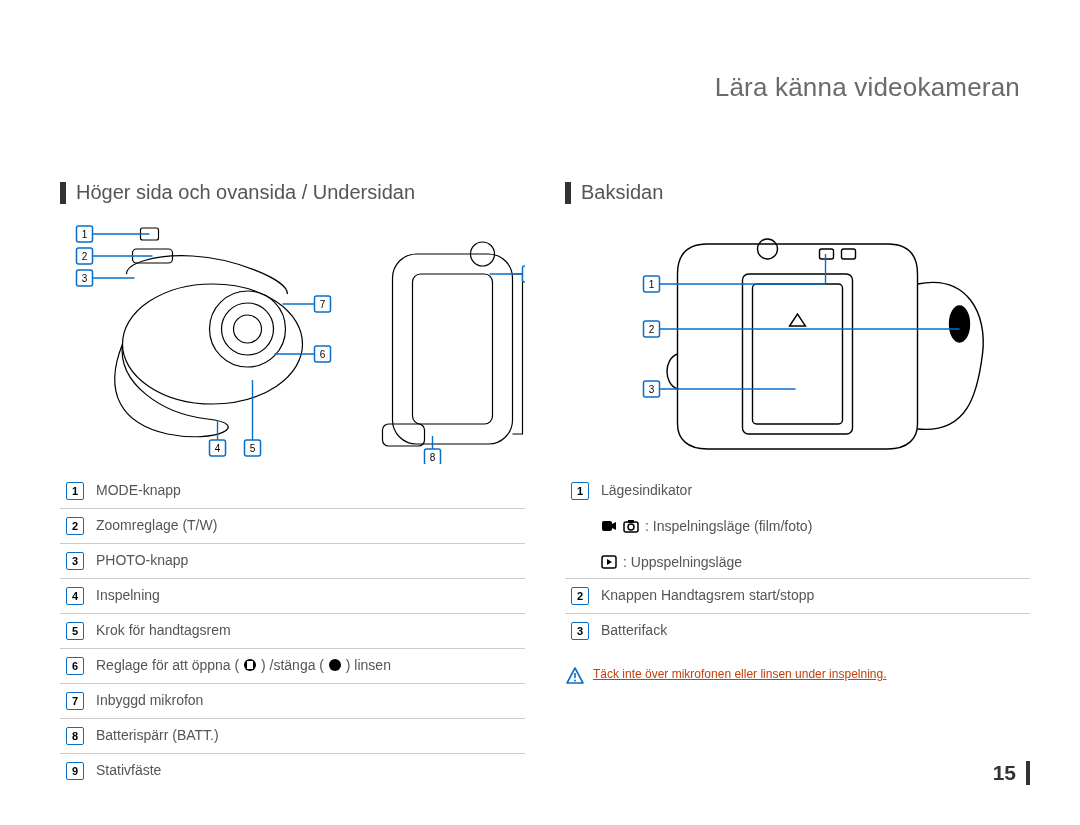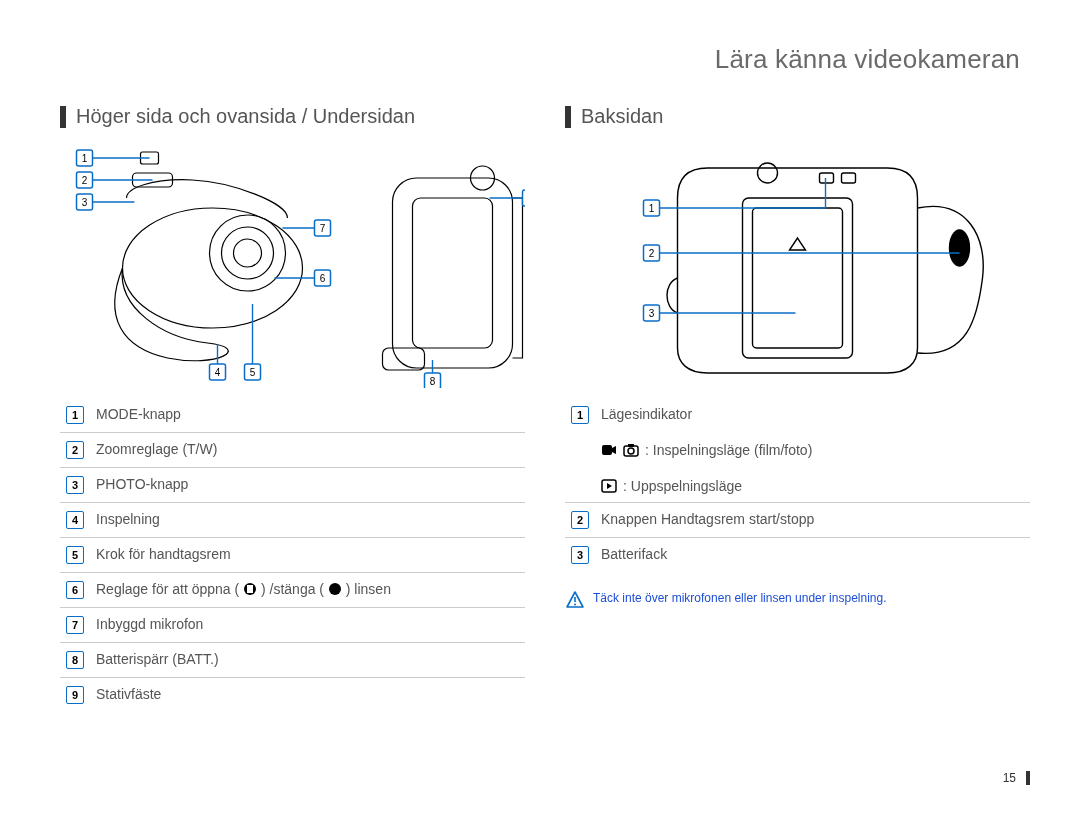--- a/index.html
+++ b/index.html
@@ -1,34 +1,34 @@
 <!DOCTYPE html>
 <html><head>
 <meta charset="utf-8">
 <style>
   * { box-sizing: border-box; margin: 0; padding: 0; }
   html, body { width: 1080px; height: 825px; background: #fff; font-family: Arial, Helvetica, sans-serif; color: #333; }
-  .page { width: 1080px; height: 825px; position: relative; padding: 44px 50px 40px 60px; }
+  .page { width: 1080px; height: 825px; position: relative; padding: 72px 50px 40px 60px; }
   .chapter { text-align: right; color: #6a6a6a; font-size: 26px; font-weight: 300; letter-spacing: 0.2px; margin-bottom: 30px; padding-right: 10px; }
   .columns { display: flex; gap: 40px; }
   .col { flex: 1 1 50%; }
-  .section-title { display: flex; align-items: center; color: #555; font-size: 20px; font-weight: 400; margin-bottom: 10px; }
+  .section-title { display: flex; align-items: center; color: #555; font-size: 20px; font-weight: 400; margin-bottom: 10px; margin-top: 48px; }
   .section-title .bar { width: 6px; height: 22px; background: #333; margin-right: 10px; }
   .diagram-area { width: 100%; height: 250px; position: relative; margin-bottom: 10px; }
   .callout-box { width: 16px; height: 16px; border: 1.5px solid #0a6ec8; border-radius: 2px; display: inline-flex; align-items: center; justify-content: center; font-size: 10px; font-weight: 600; color: #000; background: #fff; }
   .list-table { width: 100%; border-collapse: collapse; margin-top: 4px; }
   .list-table td { padding: 8px 6px; vertical-align: top; border-bottom: 1px solid #ccc; font-size: 14px; color: #555; }
   .list-table tr:last-child td { border-bottom: none; }
   .list-table td.num { width: 28px; }
   .list-table td.num .callout-box { width: 18px; height: 18px; font-size: 11px; }
   .inline-icon { display: inline-block; vertical-align: -2px; }
   .note-row { display: flex; align-items: flex-start; gap: 8px; margin-top: 18px; }
   .note-icon { width: 20px; height: 20px; flex-shrink: 0; }
-  .note-text { font-size: 12px; color: #1d4ed8; line-height: 1.4; }
-  .page-number { position: absolute; right: 50px; bottom: 40px; font-size: 12px; font-weight: 400; border-right: 4px solid #333; padding-right: 10px; color: #333; }
+  .note-text { font-size: 12px; color: #c2410c; line-height: 1.4; text-decoration: underline; }
+  .page-number { position: absolute; right: 50px; bottom: 40px; font-size: 21px; font-weight: 700; border-right: 4px solid #333; padding-right: 10px; color: #333; }
   .sub-line { display: flex; align-items: center; gap: 6px; margin-top: 20px; }
   .sub-line span.ico { display: inline-flex; }
 </style>
 </head>
 <body>
 
 <div class="page">
 
   <div class="chapter">Lära känna videokameran</div>
 

